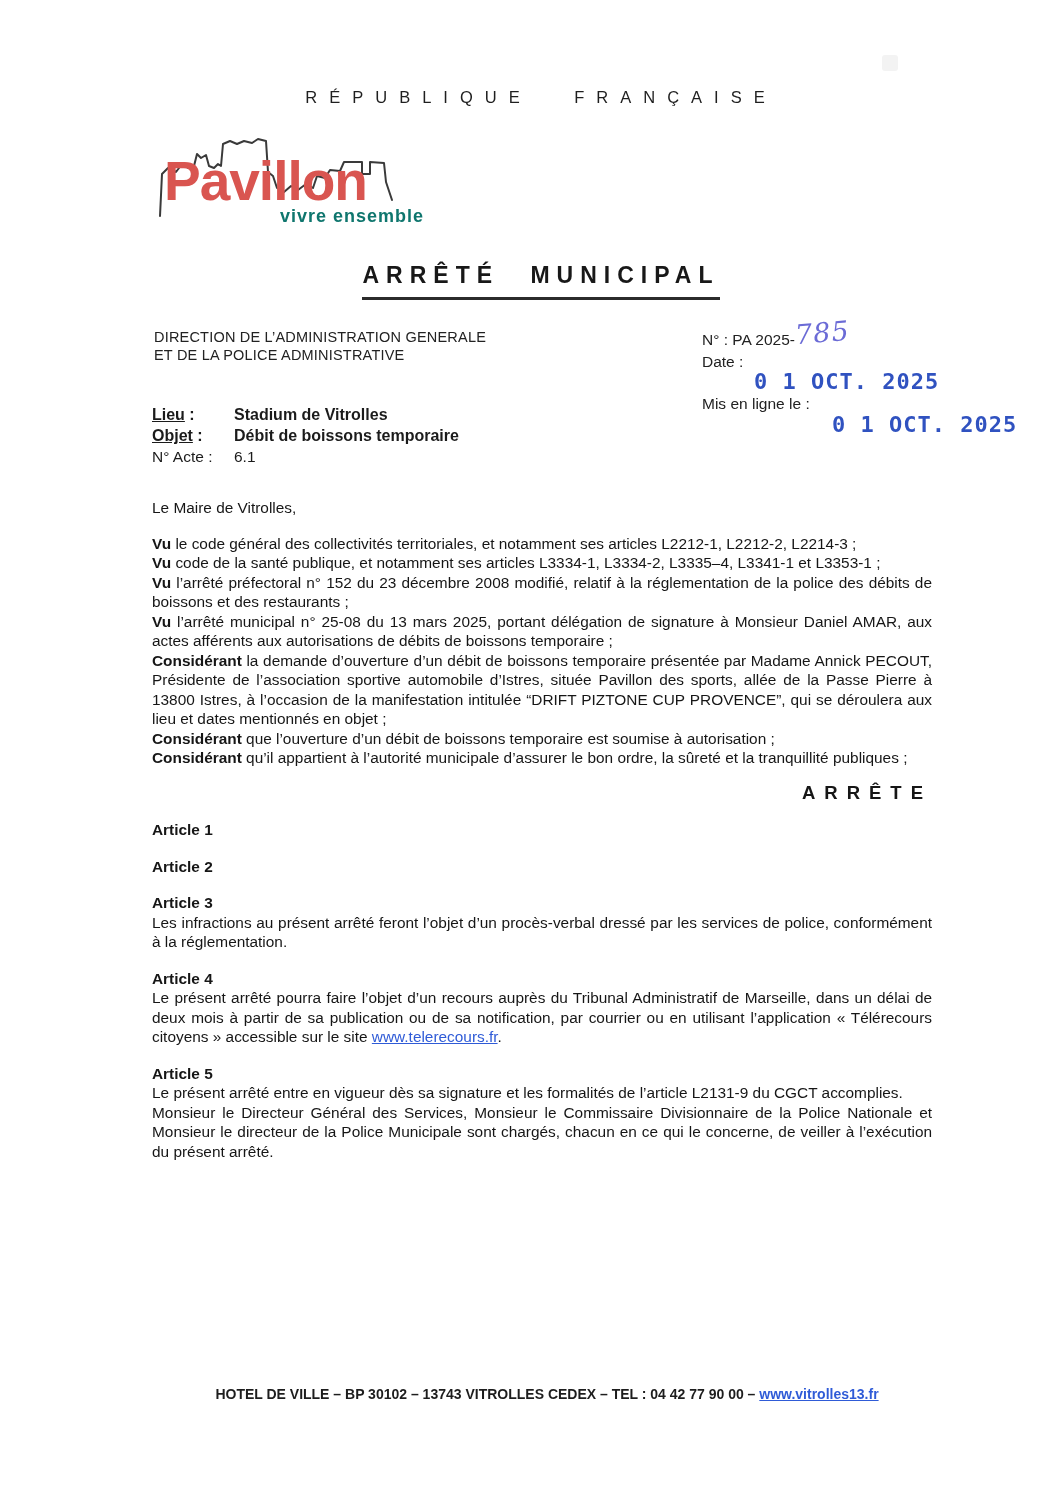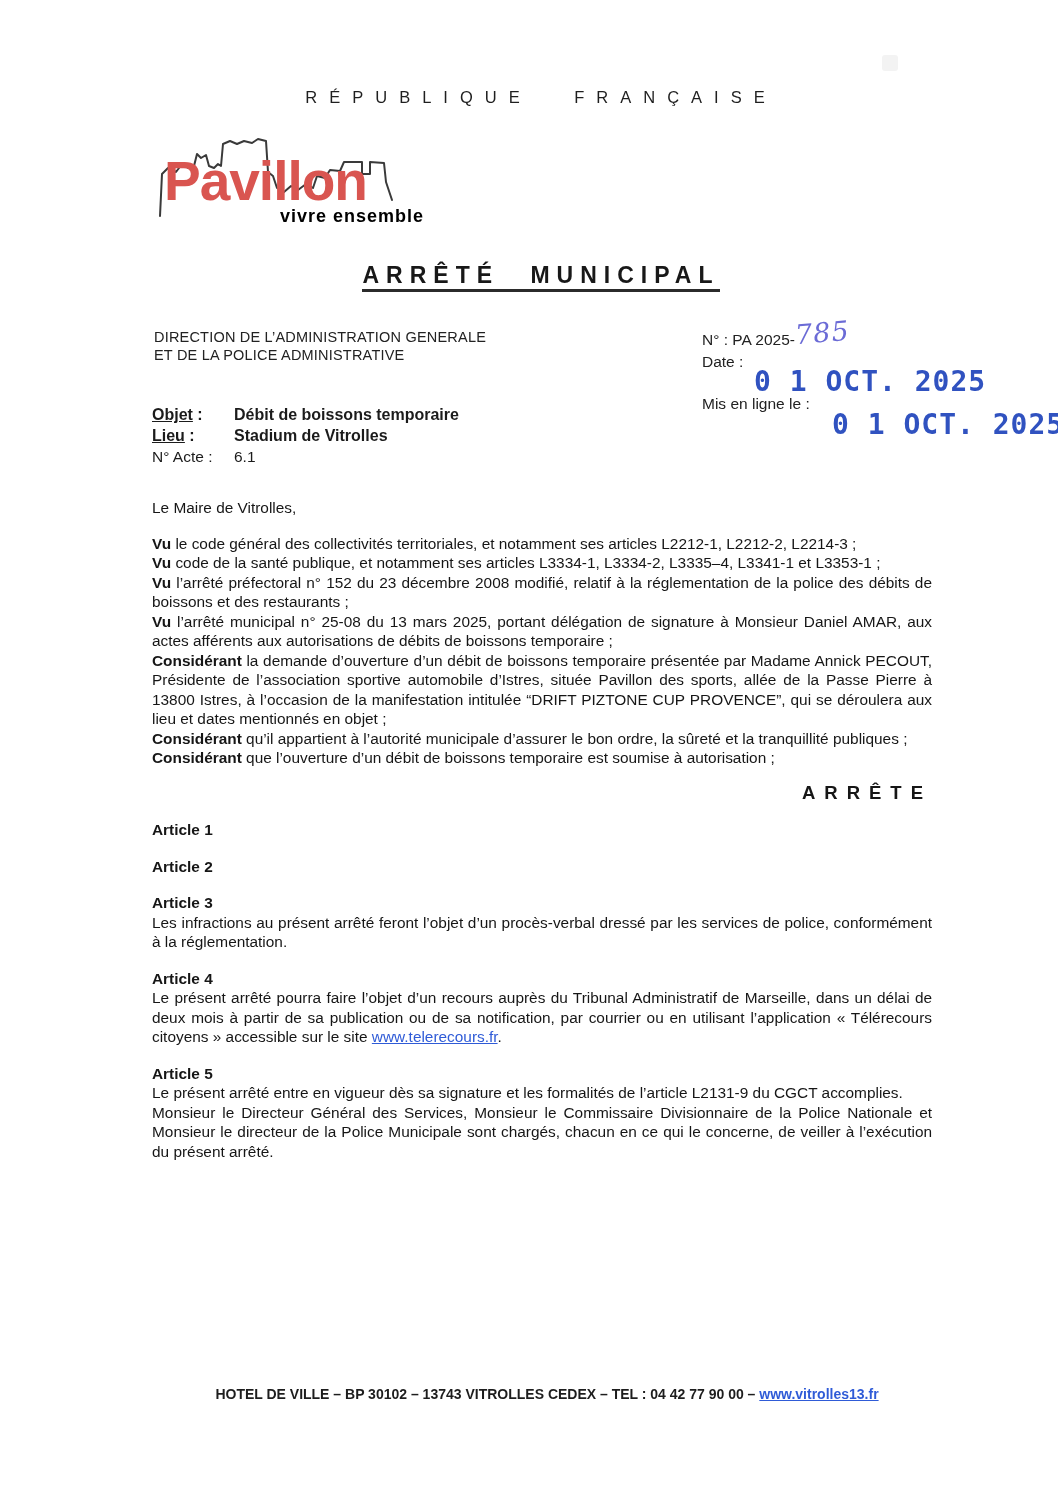--- a/index.html
+++ b/index.html
@@ -65,37 +65,37 @@
     letter-spacing:-1px;
     color:var(--brand-red);
     line-height:1;
   }
   .logo-tagline{
     position:absolute;
     top:86px; left:128px;
     font-size:18px;
     font-weight:bold;
     letter-spacing:1px;
-    color:#000000;
+    color:#0f766e;
   }
   
   .title-wrap{
     position:absolute;
     top:262px; left:0; right:0;
     text-align:center;
   }
   .doc-title{
     display:inline-block;
     font-size:23px;
     font-weight:bold;
     letter-spacing:7px;
     word-spacing:18px;
     color:#181818;
     border-bottom:3px solid #2b2b2b;
-    padding-bottom:0;
+    padding-bottom:8px;
     white-space:nowrap;
   }
   
   .info{
     position:absolute;
     top:326px; left:0; right:0;
     height:172px;
   }
   .direction{
     position:absolute;
@@ -120,21 +120,21 @@
     color:var(--ink-blue);
     display:inline-block;
     transform:rotate(-5deg);
     position:relative;
     top:-3px;
     letter-spacing:1px;
   }
   .stamp{
     font-family:"DejaVu Sans Mono", monospace;
     font-weight:bold;
-    font-size:28px;
+    font-size:22px;
     letter-spacing:1px;
     color:var(--stamp-blue);
     white-space:nowrap;
   }
   .stamp1{margin:1px 0 2px 52px;}
   .stamp2{margin:2px 0 0 130px;}
   .reflabel{margin-top:3px;}
   .meta{
     position:absolute;
     top:78px; left:2px;
@@ -220,44 +220,44 @@
       <div class="refblock">
         <div><span>N° : PA 2025-</span><span class="handwritten">785</span></div>
         <div class="reflabel">Date :</div>
         <div class="stamp stamp1">0 1 OCT. 2025</div>
         <div class="reflabel">Mis en ligne le :</div>
         <div class="stamp stamp2">0 1 OCT. 2025</div>
       </div>
 
       <div class="meta">
         <div class="meta-row">
+          <span class="mlabel"><span class="ul">Lieu</span><span> :</span></span>
+          <span class="mvalue">Stadium de Vitrolles</span>
+        </div>
+        <div class="meta-row">
           <span class="mlabel"><span class="ul">Objet</span><span> :</span></span>
           <span class="mvalue">Débit de boissons temporaire</span>
-        </div>
-        <div class="meta-row">
-          <span class="mlabel"><span class="ul">Lieu</span><span> :</span></span>
-          <span class="mvalue">Stadium de Vitrolles</span>
         </div>
         <div class="meta-row plain">
           <span class="mlabel"><span>N° Acte</span><span> :</span></span>
           <span class="mvalue">6.1</span>
         </div>
       </div>
     </div>
 
     <div class="docbody">
       <p class="salutation">Le Maire de Vitrolles,</p>
 
       <p class="recital"><b>Vu</b> <span>le code général des collectivités territoriales, et notamment ses articles L2212-1, L2212-2, L2214-3 ;</span></p>
       <p class="recital"><b>Vu</b> <span>code de la santé publique, et notamment ses articles L3334-1, L3334-2, L3335–4, L3341-1 et L3353-1 ;</span></p>
       <p class="recital"><b>Vu</b> <span>l’arrêté préfectoral n° 152 du 23 décembre 2008 modifié, relatif à la réglementation de la police des débits de boissons et des restaurants ;</span></p>
       <p class="recital"><b>Vu</b> <span>l’arrêté municipal n° 25-08 du 13 mars 2025, portant délégation de signature à Monsieur Daniel AMAR, aux actes afférents aux autorisations de débits de boissons temporaire ;</span></p>
       <p class="recital"><b>Considérant</b> <span>la demande d’ouverture d’un débit de boissons temporaire présentée par Madame Annick PECOUT, Présidente de l’association sportive automobile d’Istres, située Pavillon des sports, allée de la Passe Pierre à 13800 Istres, à l’occasion de la manifestation intitulée “DRIFT PIZTONE CUP PROVENCE”, qui se déroulera aux lieu et dates mentionnés en objet ;</span></p>
+      <p class="recital"><b>Considérant</b> <span>que l’ouverture d’un débit de boissons temporaire est soumise à autorisation ;</span></p>
       <p class="recital"><b>Considérant</b> <span>qu’il appartient à l’autorité municipale d’assurer le bon ordre, la sûreté et la tranquillité publiques ;</span></p>
-      <p class="recital"><b>Considérant</b> <span>que l’ouverture d’un débit de boissons temporaire est soumise à autorisation ;</span></p>
 
       <div class="decision-heading">ARRÊTE</div>
 
       <div class="article">
         <div class="article-heading">Article 1</div>
       </div>
 
       <div class="article">
         <div class="article-heading">Article 2</div>
       </div>

